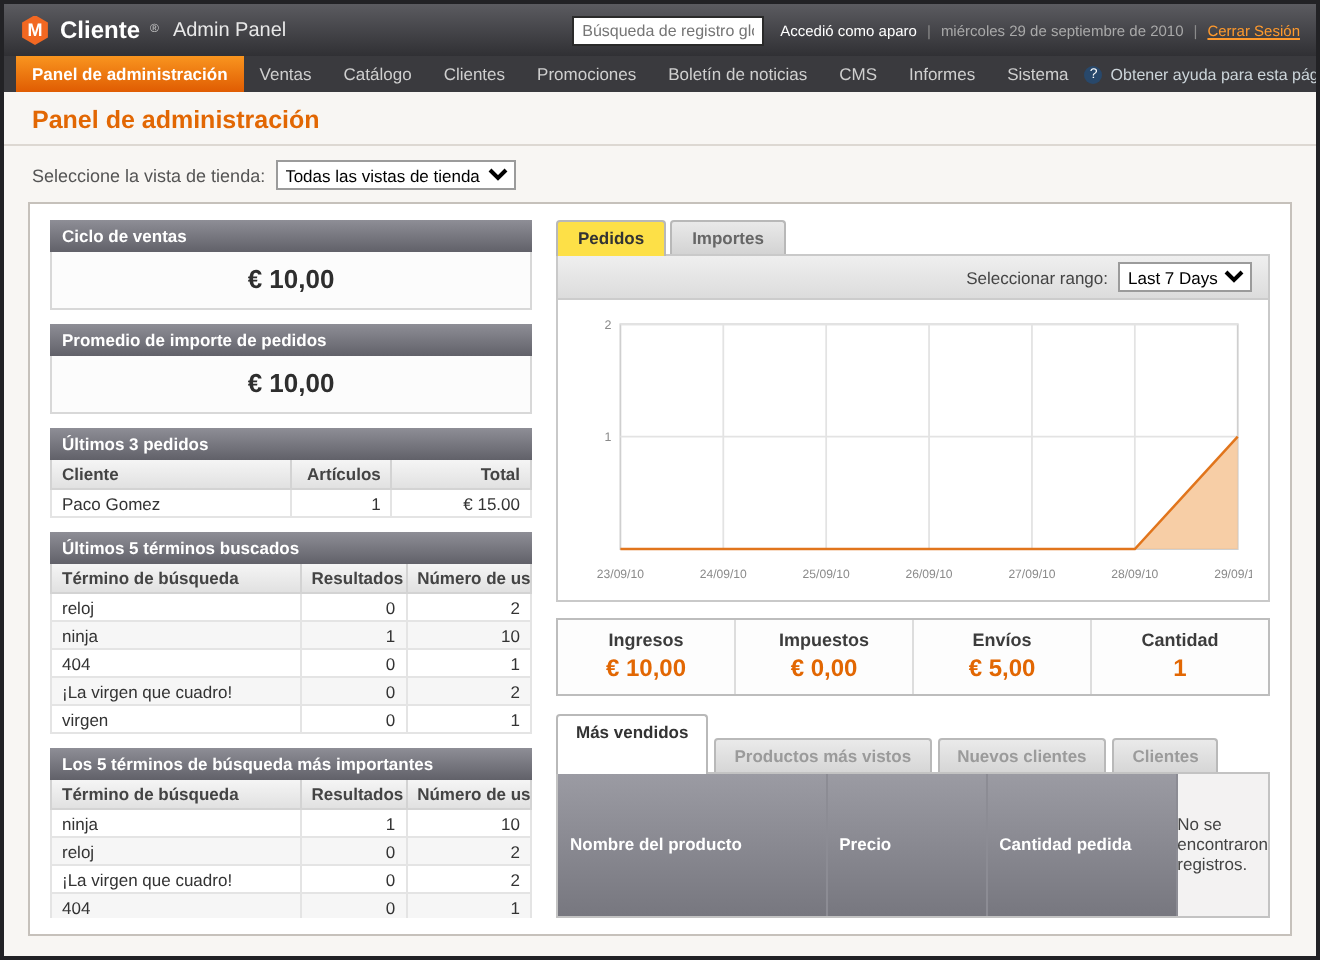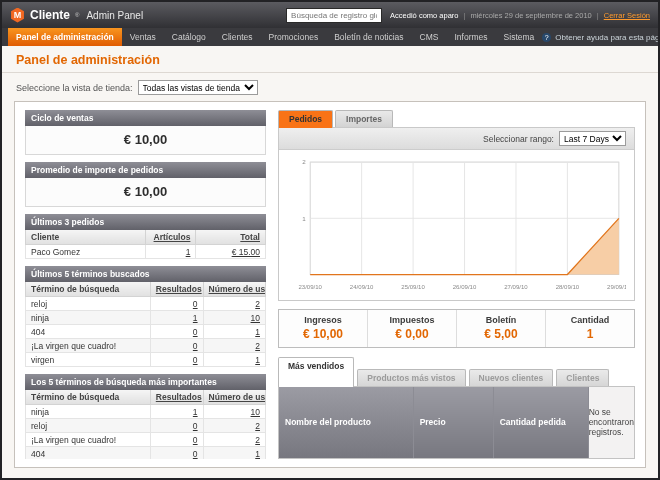--- a/index.html
+++ b/index.html
@@ -37,28 +37,28 @@
 
   .content-box { flex: 1; min-height: 0; margin: 0 12px 10px; background: #fff; border: 1px solid #c6c1bb; padding: 8px 10px; display: flex; gap: 12px; overflow: hidden; }
 
   
   .col-left { width: 241px; flex: none; display: flex; flex-direction: column; gap: 7px; overflow: hidden; }
   .panel-head { background: linear-gradient(#8e8e96, #616169); color: #fff; font-size: 8.5px; font-weight: bold; padding: 3px 6px; }
   .metric-body { border: 1px solid #d8d8d8; border-top: none; background: #fcfcfc; text-align: center; padding: 6px 0 7px; font-size: 13px; font-weight: bold; color: #2e2e2e; }
   .dtable { width: 100%; border-collapse: collapse; font-size: 8.5px; table-layout: fixed; }
   .dtable th { background: linear-gradient(#f5f5f5, #e1e1e1); border: 1px solid #d3d3d3; border-top: none; padding: 2px 5px; color: #444; font-weight: bold; text-align: left; overflow: hidden; white-space: nowrap; }
   .dtable td { border: 1px solid #e4e4e4; padding: 1.5px 5px; color: #333; overflow: hidden; white-space: nowrap; }
-  .dtable .num { text-align: right; text-decoration: underline; }
+  .dtable .num { text-align: right; }
   .dtable tr.alt { background: #f6f6f6; }
 
   
   .col-main { flex: 1; min-width: 0; display: flex; flex-direction: column; overflow: hidden; }
   .tabbar { display: flex; gap: 2px; align-items: flex-end; }
   .tab { padding: 3px 10px; font-size: 8.5px; font-weight: bold; color: #666; background: linear-gradient(#e9e9e9, #d3d3d3); border: 1px solid #b8b8b8; border-bottom: none; border-radius: 2px 2px 0 0; cursor: pointer; }
-  .tab.active { background: #f97316; color: #333; margin-bottom: -1px; position: relative; z-index: 2; padding-bottom: 4px; }
+  .tab.active { background: #fde047; color: #333; margin-bottom: -1px; position: relative; z-index: 2; padding-bottom: 4px; }
   .chart-panel { border: 1px solid #c9c9c9; background: #fff; position: relative; z-index: 1; }
   .range-bar { background: linear-gradient(#efefef, #dcdcdc); border-bottom: 1px solid #cccccc; padding: 3px 8px; display: flex; justify-content: flex-end; align-items: center; gap: 5px; font-size: 8.5px; color: #444; }
   .chart-wrap { padding: 5px 8px 2px; }
   .chart-wrap svg { display: block; width: 100%; height: auto; }
 
   .totals { margin-top: 8px; border: 1px solid #bdbdbd; background: #fdfdfd; display: flex; }
   .total { flex: 1; text-align: center; padding: 5px 0 6px; border-left: 1px solid #ddd; }
   .total:first-child { border-left: none; }
   .total .lbl { font-size: 9px; font-weight: bold; color: #3c3c3c; }
   .total .val { font-size: 12px; font-weight: bold; color: #e26703; margin-top: 2px; }
@@ -290,21 +290,21 @@
         <div class="totals">
           <div class="total">
             <div class="lbl">Ingresos</div>
             <div class="val">€ 10,00</div>
           </div>
           <div class="total">
             <div class="lbl">Impuestos</div>
             <div class="val">€ 0,00</div>
           </div>
           <div class="total">
-            <div class="lbl">Boletín</div>
+            <div class="lbl">Envíos</div>
             <div class="val">€ 5,00</div>
           </div>
           <div class="total">
             <div class="lbl">Cantidad</div>
             <div class="val">1</div>
           </div>
         </div>
 
         <div class="btabbar">
           <span class="btab active">Más vendidos</span>

